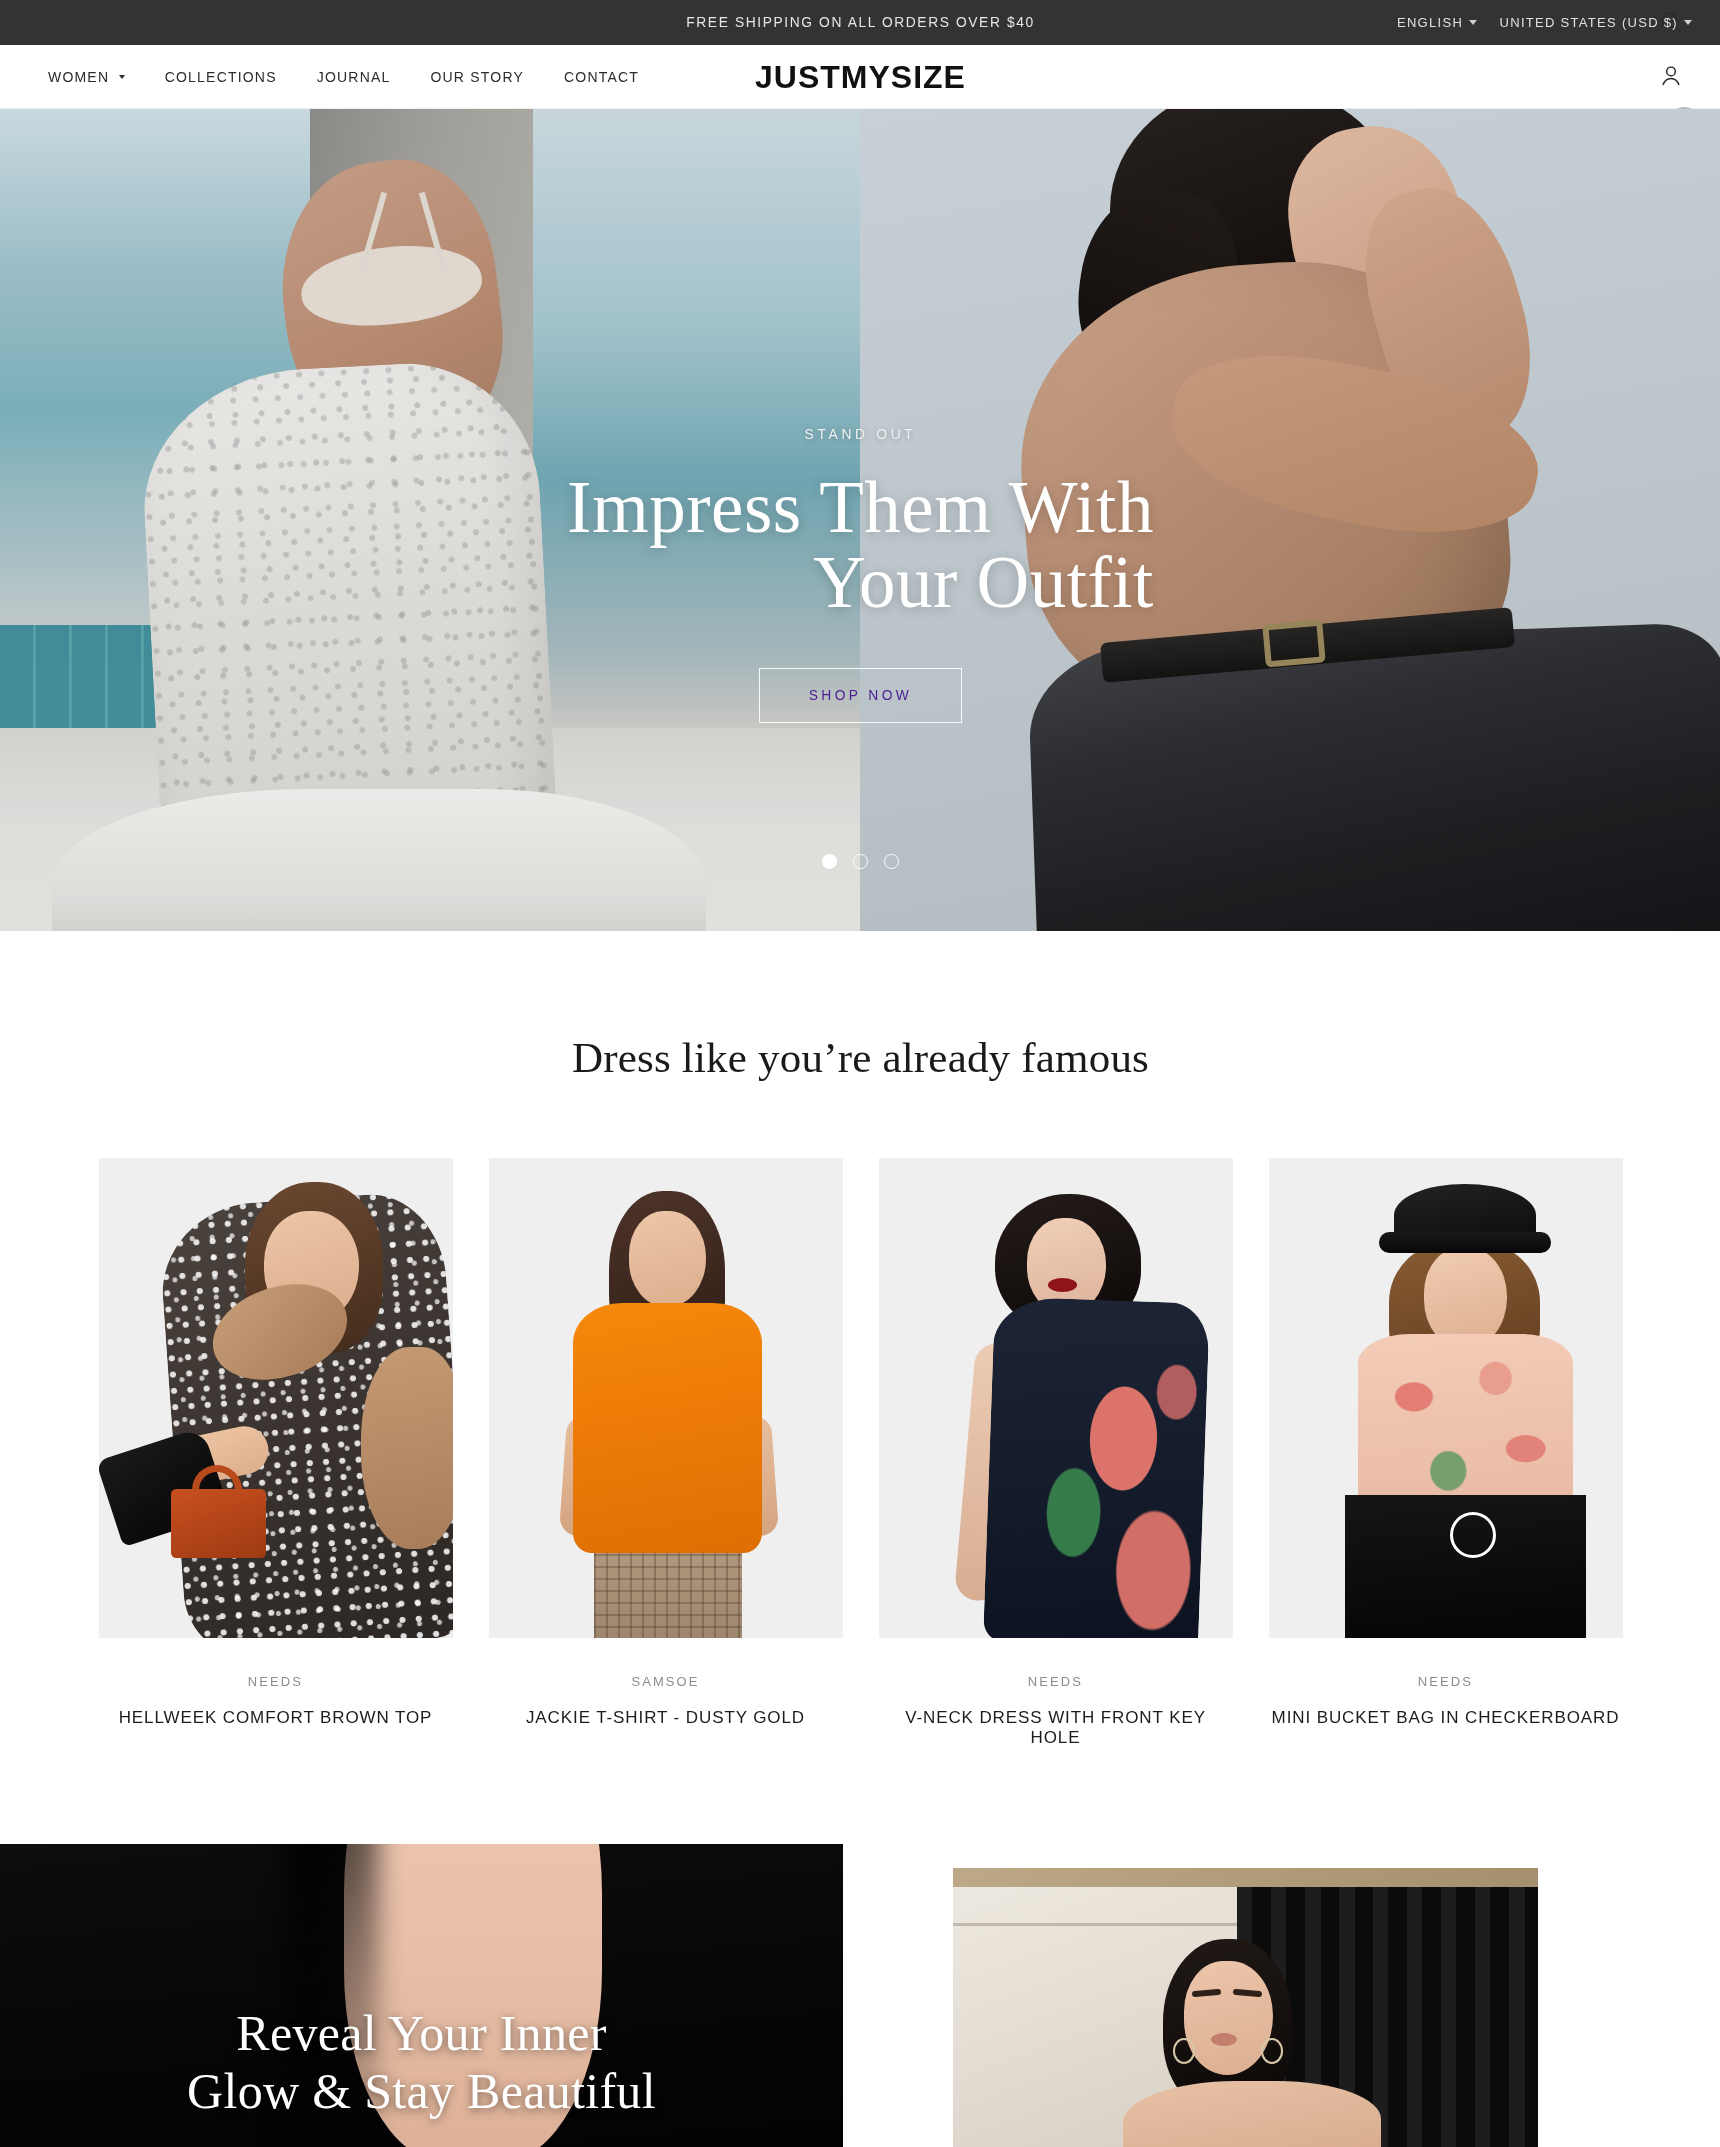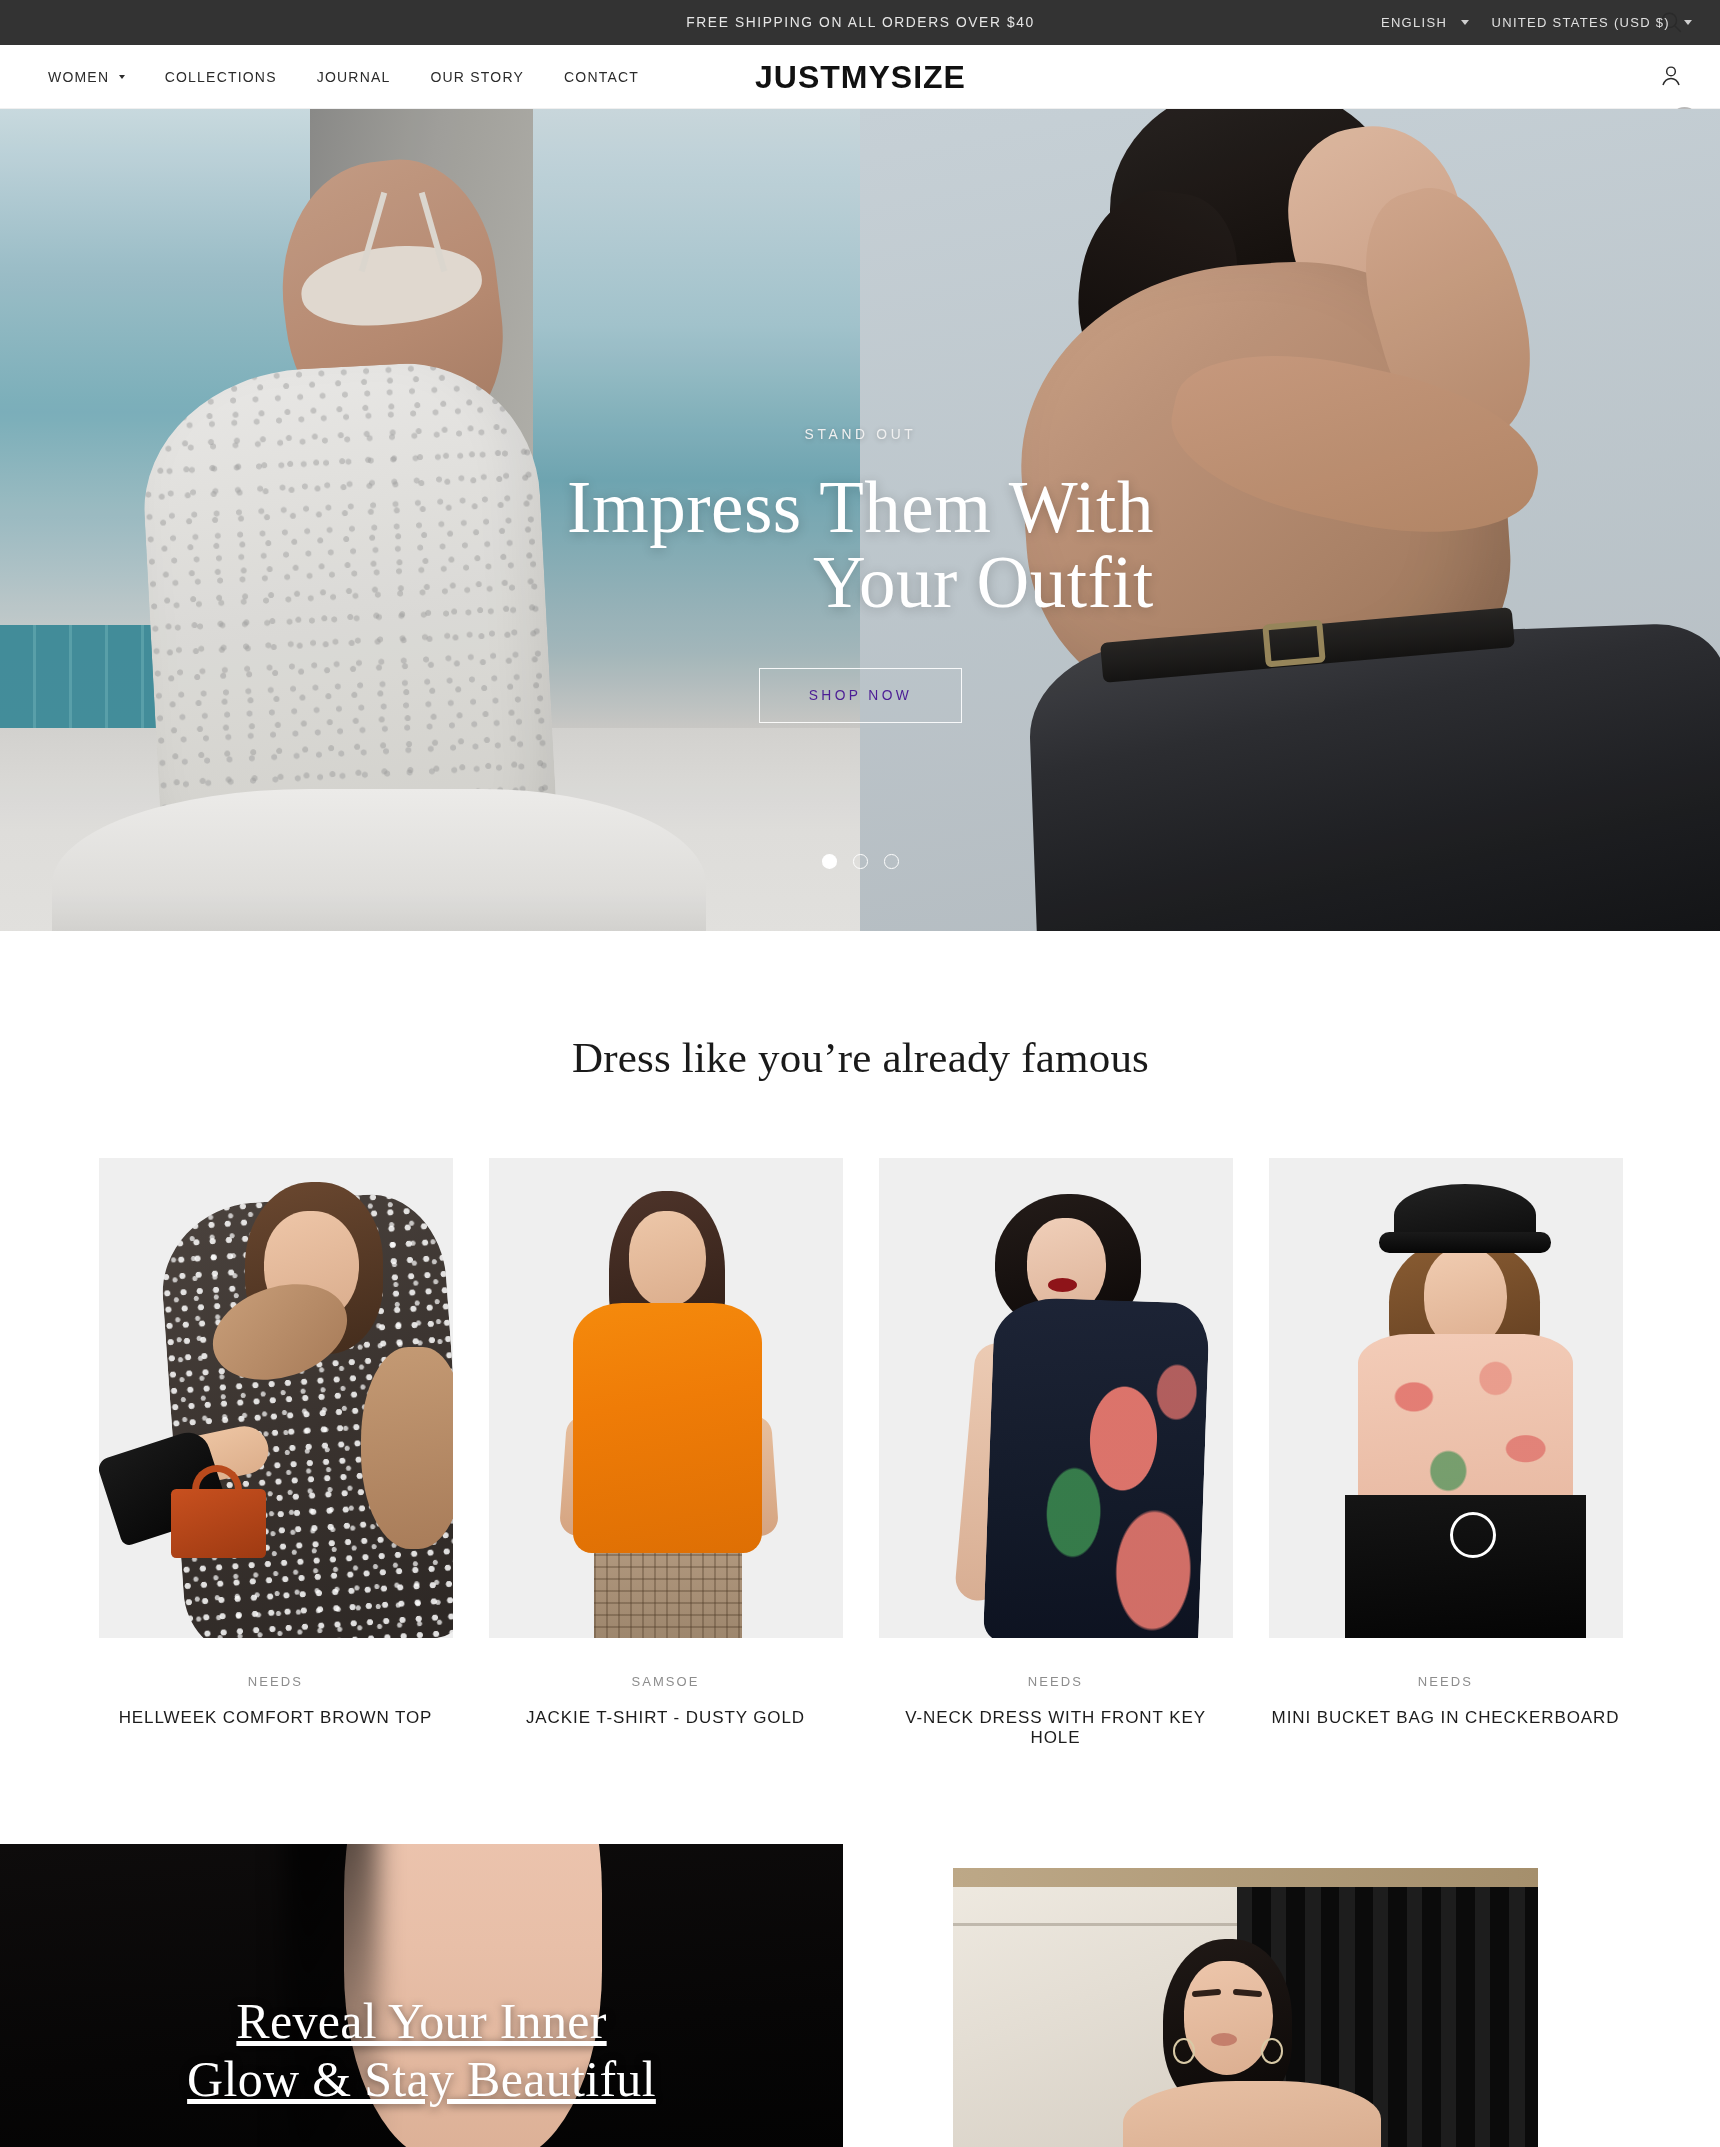--- a/index.html
+++ b/index.html
@@ -19,21 +19,21 @@
   }
   .announce-text{
     position:absolute; left:0; right:0; text-align:center;
     font-size:13.8px; letter-spacing:1.6px; color:#e6e6e6; font-weight:400;
   }
   .announce-right{
     margin-left:auto; display:flex; align-items:center; gap:22.4px;
     padding-right:29px; position:relative; z-index:2;
   }
   .selector{
-    display:flex; align-items:center; gap:14px;
+    display:flex; align-items:center; gap:6px;
     font-size:13px; letter-spacing:1.3px; color:#e0e0e0; cursor:pointer;
   }
   .caret{
     width:0;height:0;border-left:4.3px solid transparent;border-right:4.3px solid transparent;
     border-top:5.2px solid #cfcfcf; display:inline-block;
   }
 
   
   .header{
     height:64px; background:#ffffff; display:flex; align-items:center;
@@ -270,24 +270,24 @@
   .promo-left{
     width:843px; height:310px; position:relative; overflow:hidden;
     background:linear-gradient(175deg,#0e0c0c 0%,#070606 60%,#030303 100%);
   }
   .pl-neck{ position:absolute; left:344px; top:-163px; width:258px; height:482px;
     background:linear-gradient(180deg,#f0c9b4 0%,#e8bfa8 55%,#dcb096 100%);
     border-radius:44% 44% 40% 40%; }
   .pl-shadow{ position:absolute; left:284px; top:-52px; width:95px; height:396px;
     background:linear-gradient(120deg,rgba(0,0,0,.85),rgba(0,0,0,0)); filter:blur(12px); }
   .promo-left-content{
-    position:absolute; left:0; right:0; top:148px; text-align:center;
+    position:absolute; left:0; right:0; top:160px; text-align:center;
     color:#ffffff; font-family:"Liberation Serif", serif; font-weight:400;
     font-size:50px; line-height:1.16; letter-spacing:0.3px;
-    text-shadow:0 1.7px 8.6px rgba(0,0,0,.5); pointer-events:none;text-decoration:underline;
+    text-shadow:0 1.7px 8.6px rgba(0,0,0,.5); pointer-events:none;
   }
   .promo-right{ width:878px; height:310px; background:#ffffff; position:relative; }
   .promo-img{
     position:absolute; left:110px; top:24px; width:585px; height:286px; overflow:hidden;
     background:linear-gradient(100deg,#e9e4dc 0%,#ddd7ce 38%,#cfc8bf 46%,#191919 48%,#0c0c0c 100%);
   }
   .pr-stone{ position:absolute; left:0; top:0; width:284px; height:286px;
     background:linear-gradient(160deg,#efeae1 0%,#e4ded4 45%,#d6cfc4 100%); }
   .pr-stone-line{ position:absolute; left:0; top:55px; width:284px; height:2.6px; background:rgba(150,140,125,.5); }
   .pr-gate{ position:absolute; left:284px; top:0; width:301px; height:286px;

